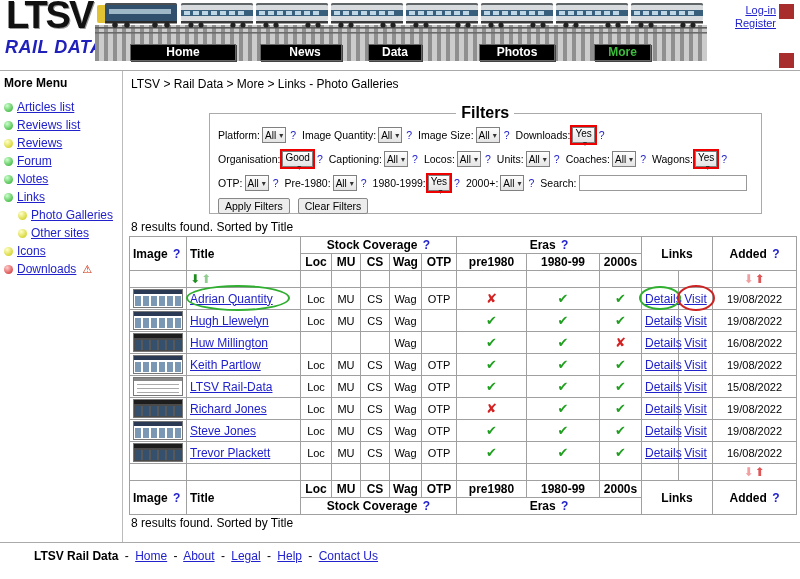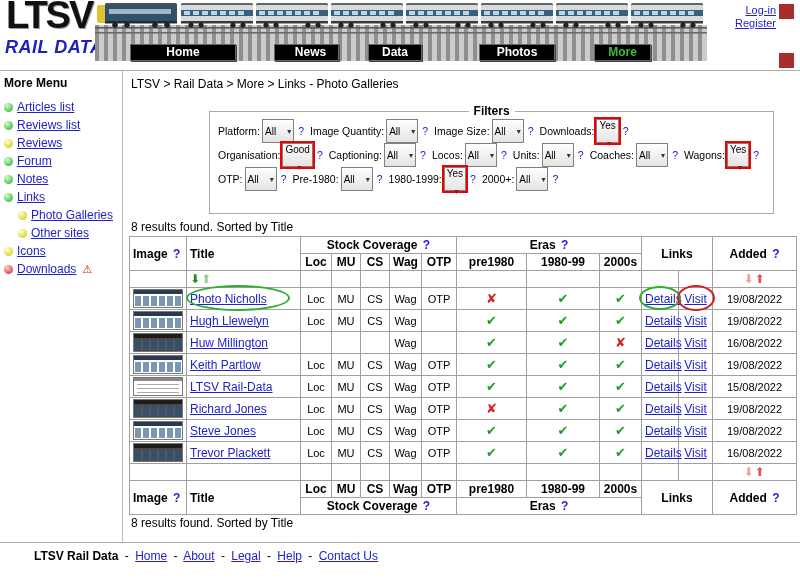--- a/index.html
+++ b/index.html
@@ -39,25 +39,25 @@
   .bullet-yellow { background:radial-gradient(circle at 35% 30%, #ffffcc, #c8c800); }
   .bullet-red    { background:radial-gradient(circle at 35% 30%, #ffcccc, #cc2222); }
   .warn { display:none; color:#cc2200; font-size:11px; margin-left:2px; }
   .warn.show { display:inline; }
 
   
   .breadcrumb { position:absolute; left:131px; top:77px; font-size:12px; }
 
   .filters { position:absolute; left:209px; top:104px; width:534px; height:110px;
              border:1px solid #aaa; padding:1px 8px 4px 8px; font-size:10.5px; background:#fff; }
-  .filters legend { font-weight:bold; font-size:12px; margin:0 auto; padding:0 5px; text-align:center; }
+  .filters legend { font-weight:bold; font-size:16px; margin:0 auto; padding:0 5px; text-align:center; }
   .f-row { display:flex; align-items:center; white-space:nowrap; height:24px; }
   .f-group { display:inline-flex; align-items:center; gap:2px; margin-right:6px; }
-  .fselect { display:inline-flex; align-items:center; height:24px; padding:0 2px;
-             border:1px solid #808080; background:linear-gradient(#fefefe,#e4e4e4); font-size:10px;gap:8px; }
+  .fselect { display:inline-flex; align-items:center; height:16px; padding:0 2px;
+             border:1px solid #808080; background:linear-gradient(#fefefe,#e4e4e4); font-size:10px; }
   .fsel-arrow { font-size:8px; margin-left:3px; color:#333; }
   .fselect.redbox { outline:2px solid #ee0000;flex-direction:column; }
   .f-search { width:168px; height:16px; border:1px solid #999; font-size:10px;
               font-family:inherit; padding:0 2px; }
   .f-buttons { margin-top:3px; }
   .fbtn { font-size:10.5px; font-family:inherit; padding:1px 6px; margin-right:5px;
           background:#ececec; border:1px solid #888; border-radius:2px; cursor:pointer; }
 
   .results { position:absolute; left:131px; font-size:12px; }
 
@@ -153,21 +153,21 @@
       <use href="#coach" x="161"></use>
       <use href="#coach" x="236"></use>
     <use href="#coach" x="311"></use>
       <use href="#coach" x="386"></use>
       <use href="#coach" x="461"></use>
     <use href="#coach" x="536"></use>
   </svg>
 </div>
 
 <a class="tab" style="left:130px;width:106px;">Home</a>
-<a class="tab" style="left:274px;width:65px;padding-left:8px;">News</a>
+<a class="tab" style="left:260px;width:82px;padding-left:8px;">News</a>
 <a class="tab" style="left:368px;width:54px;">Data</a>
 <a class="tab" style="left:479px;width:76px;">Photos</a>
 <a class="tab active" style="left:594px;width:57px;">More</a>
 
 <div class="auth">
   <a>Log-in</a>
   <a>Register</a>
 </div>
 <div class="redsq" style="top:4px;"></div>
 <div class="redsq" style="top:53px;"></div>
@@ -338,22 +338,30 @@
       <a class="help">?</a>
       </span>
     <span class="f-group">
         <span>2000+:</span>
       <span class="fselect">
           <span>All</span>
           <span class="fsel-arrow">▾</span>
         </span>
       <a class="help">?</a>
       </span>
+    <span class="f-group">
+        <span>Search:</span>
+      <input class="f-search" type="text" value="" style="">
+      </span>
   </div>
 
+  <div class="f-buttons">
+    <button class="fbtn">Apply Filters</button>
+    <button class="fbtn">Clear Filters</button>
+  </div>
 </fieldset>
 
 <div class="results" style="top:220px;">8 results found. Sorted by Title</div>
 
 <table class="gallery-table">
   <colgroup>
     <col style="width:57px">
       <col style="width:114px">
       <col style="width:31px">
       <col style="width:29px">
@@ -404,21 +412,21 @@
       <td>
         <a class="sb ar-rlight">⬇</a><a class="sb ar-rdark">⬆</a>
       </td>
     </tr>
   </thead>
   <tbody>
       <tr class="data-row">
     <td>
           <div class="thumb thumb-a"></div>
         </td>
-    <td class="left title-cell"><a>Photo Nicholls</a><span class="ring ring-green"></span></td>
+    <td class="left title-cell"><a>Adrian Quantity</a><span class="ring ring-green"></span></td>
     <td class="stock">Loc</td>
     <td class="stock">MU</td>
     <td class="stock">CS</td>
     <td class="stock">Wag</td>
     <td class="stock">OTP</td>
     <td class="mark sym-cross">✘</td>
     <td class="mark sym-check">✔</td>
     <td class="mark sym-check">✔</td>
     <td class="details-cell"><a>Details</a><span class="ring ring-green"></span></td>
     <td class="visit-cell"><a>Visit</a><span class="ring ring-red"></span></td>

